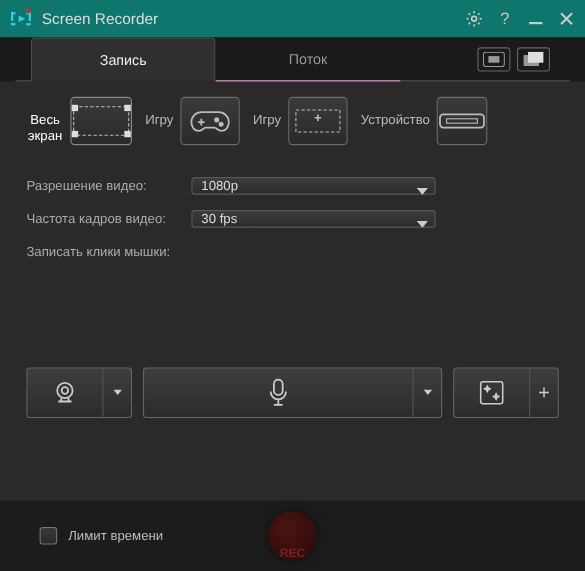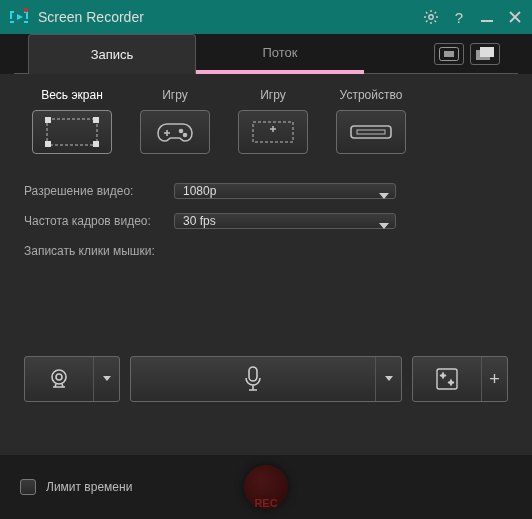--- a/index.html
+++ b/index.html
@@ -9,30 +9,30 @@
   .titlebar { height: 34px; display: flex; align-items: center; padding: 0 8px 0 8px; background: #0f766e; }
   .logo { width: 22px; height: 22px; margin-right: 8px; position: relative; display:flex; align-items:center; justify-content:center;}
   .title { color: #ddd; font-size: 14px; flex:1; }
   .tb-btns { display:flex; align-items:center; gap: 10px; }
   .tb-btn { color:#ccc; cursor:pointer; display:flex; align-items:center; justify-content:center; width:18px; height:18px;}
 
   
   .tabrow { height:40px; display:flex; align-items:stretch; background:#1a1a1a; padding: 0 14px 0 14px;}
   .tab { width:168px; display:flex; align-items:center; justify-content:center; color:#999; cursor:pointer; position:relative; }
   .tab.active { background:#2f2f2f; border:1px solid #555; border-bottom:none; border-top-left-radius:4px; border-top-right-radius:4px; color:#eee;}
-  .tab:not(.active) { border-bottom:4px solid #f9a8d4; }
+  .tab:not(.active) { border-bottom:1px solid #f9a8d4; }
   .tabspacer { flex:1; border-bottom:1px solid #555; display:flex; align-items:center; justify-content:flex-end; gap:6px; padding-right:4px;}
   .viewbtn { width:30px; height:22px; border:1px solid #666; border-radius:3px; display:flex; align-items:center; justify-content:center; cursor:pointer;}
 
   
   .panel { padding: 14px 24px 10px 24px; }
 
   
   .modes { display:flex; gap:12px; }
-  .mode { display:flex; flex-direction:column; align-items:center; gap:6px; width:86px;}
+  .mode { display:flex; flex-direction:row; align-items:center; gap:6px; width:86px;}
   .mode-label { font-size:12px; color:#bbb; height:16px; text-align:center;}
   .mode.active .mode-label { color:#fff; font-weight:500;}
   .mode-box { width:70px; height:44px; border:1px solid #6a6a6a; border-radius:4px; background: linear-gradient(#3a3a3a,#2a2a2a); display:flex; align-items:center; justify-content:center; cursor:pointer; position:relative;}
   .mode.active .mode-box { border-color:#888; }
   .mode:first-child { width:96px;}
   .mode:first-child .mode-box{ width:80px;}
 
   
   .settings { margin-top:22px; }
   .row { display:flex; align-items:center; height:30px; }
@@ -50,21 +50,21 @@
   .devbar { margin-top:90px; display:flex; gap:10px; }
   .dev { height:46px; border:1px solid #666; border-radius:3px; background:linear-gradient(#3e3e3e,#2b2b2b); display:flex; align-items:stretch;}
   .dev-main{ flex:1; display:flex; align-items:center; justify-content:center; cursor:pointer;}
   .dev-drop{ width:26px; border-left:1px solid #555; display:flex; align-items:center; justify-content:center; cursor:pointer;}
   .dev.cam{ width:96px;}
   .dev.mic{ flex:1;}
   .dev.fx{ width:96px;}
   .dev.fx .dev-drop{ font-size:18px; color:#ccc;}
 
   
-  .footer { position:absolute; bottom:0; left:0; right:0; height:64px; background:#1c1c1c; display:flex; align-items:center; padding:0 20px;}
+  .footer { position:absolute; bottom:0; left:0; right:0; height:64px; background:#1c1c1c; display:flex; align-items:center; padding:0 36px;}
   .chk { width:16px; height:16px; border:1px solid #777; border-radius:3px; margin-right:10px; cursor:pointer; background:linear-gradient(#3a3a3a,#2a2a2a);}
   .footer-label{ color:#bbb; font-size:12px;}
   .rec { position:absolute; left:50%; transform:translateX(-50%); width:44px; height:44px; border-radius:50%; background:radial-gradient(circle at 40% 35%, #4a1515, #2a0808); display:flex; align-items:flex-end; justify-content:center; color:#7a2020; font-size:11px; font-weight:bold; cursor:pointer; box-shadow:0 0 8px rgba(0,0,0,.6);}
 
   .edge-left, .edge-right { border-bottom:1px solid #555; width:14px; }
 </style>
 </head>
 <body>
 
 <div class="titlebar">

